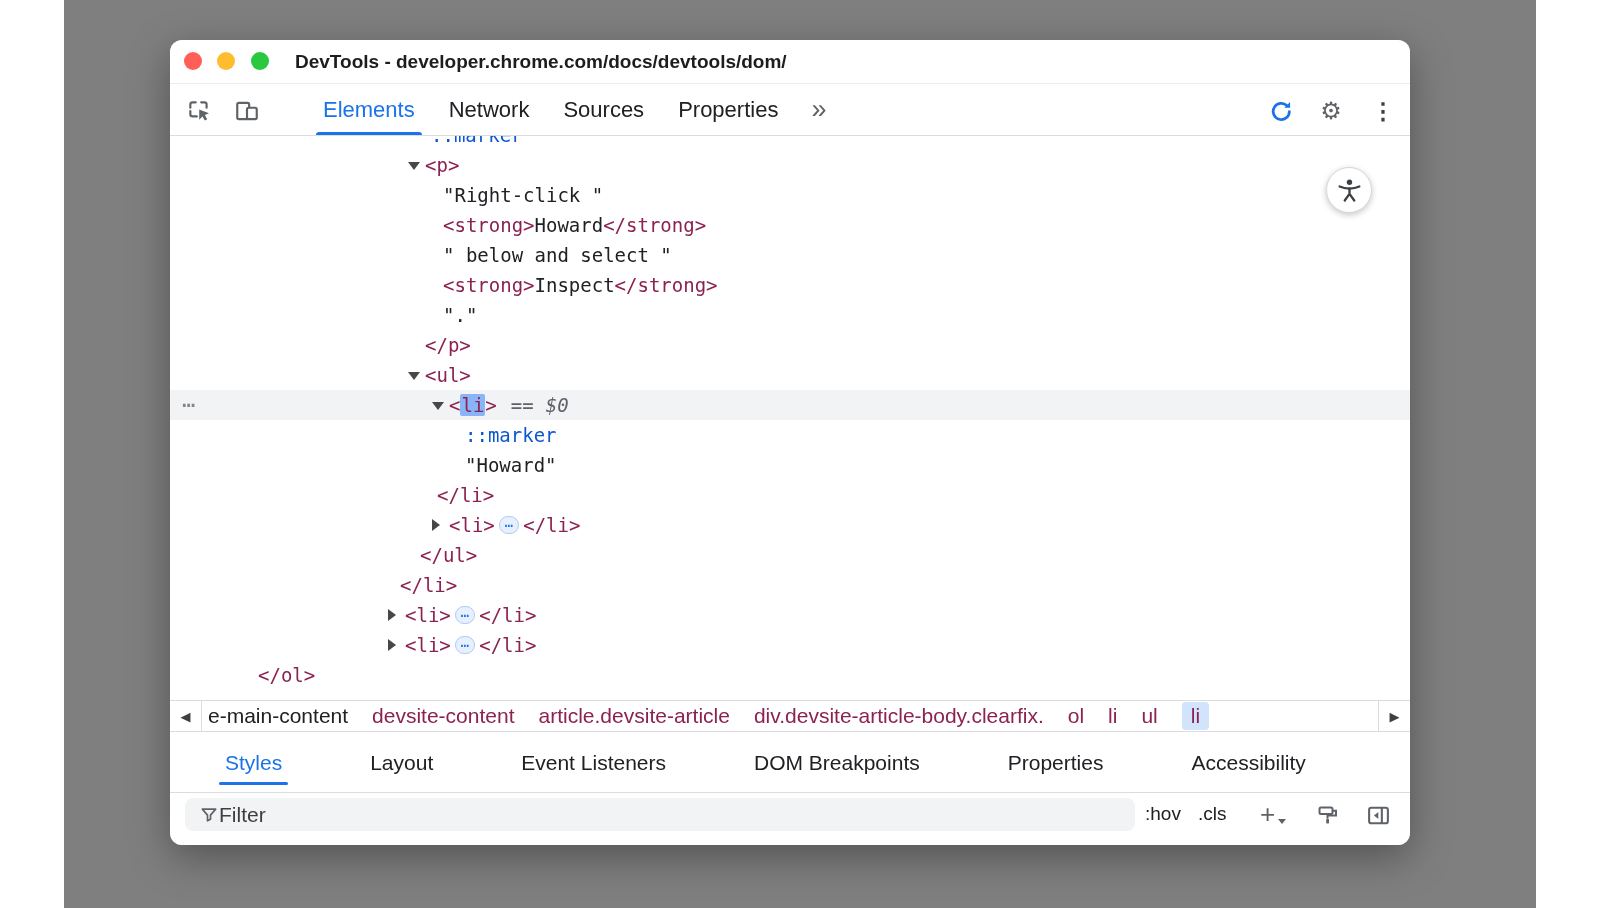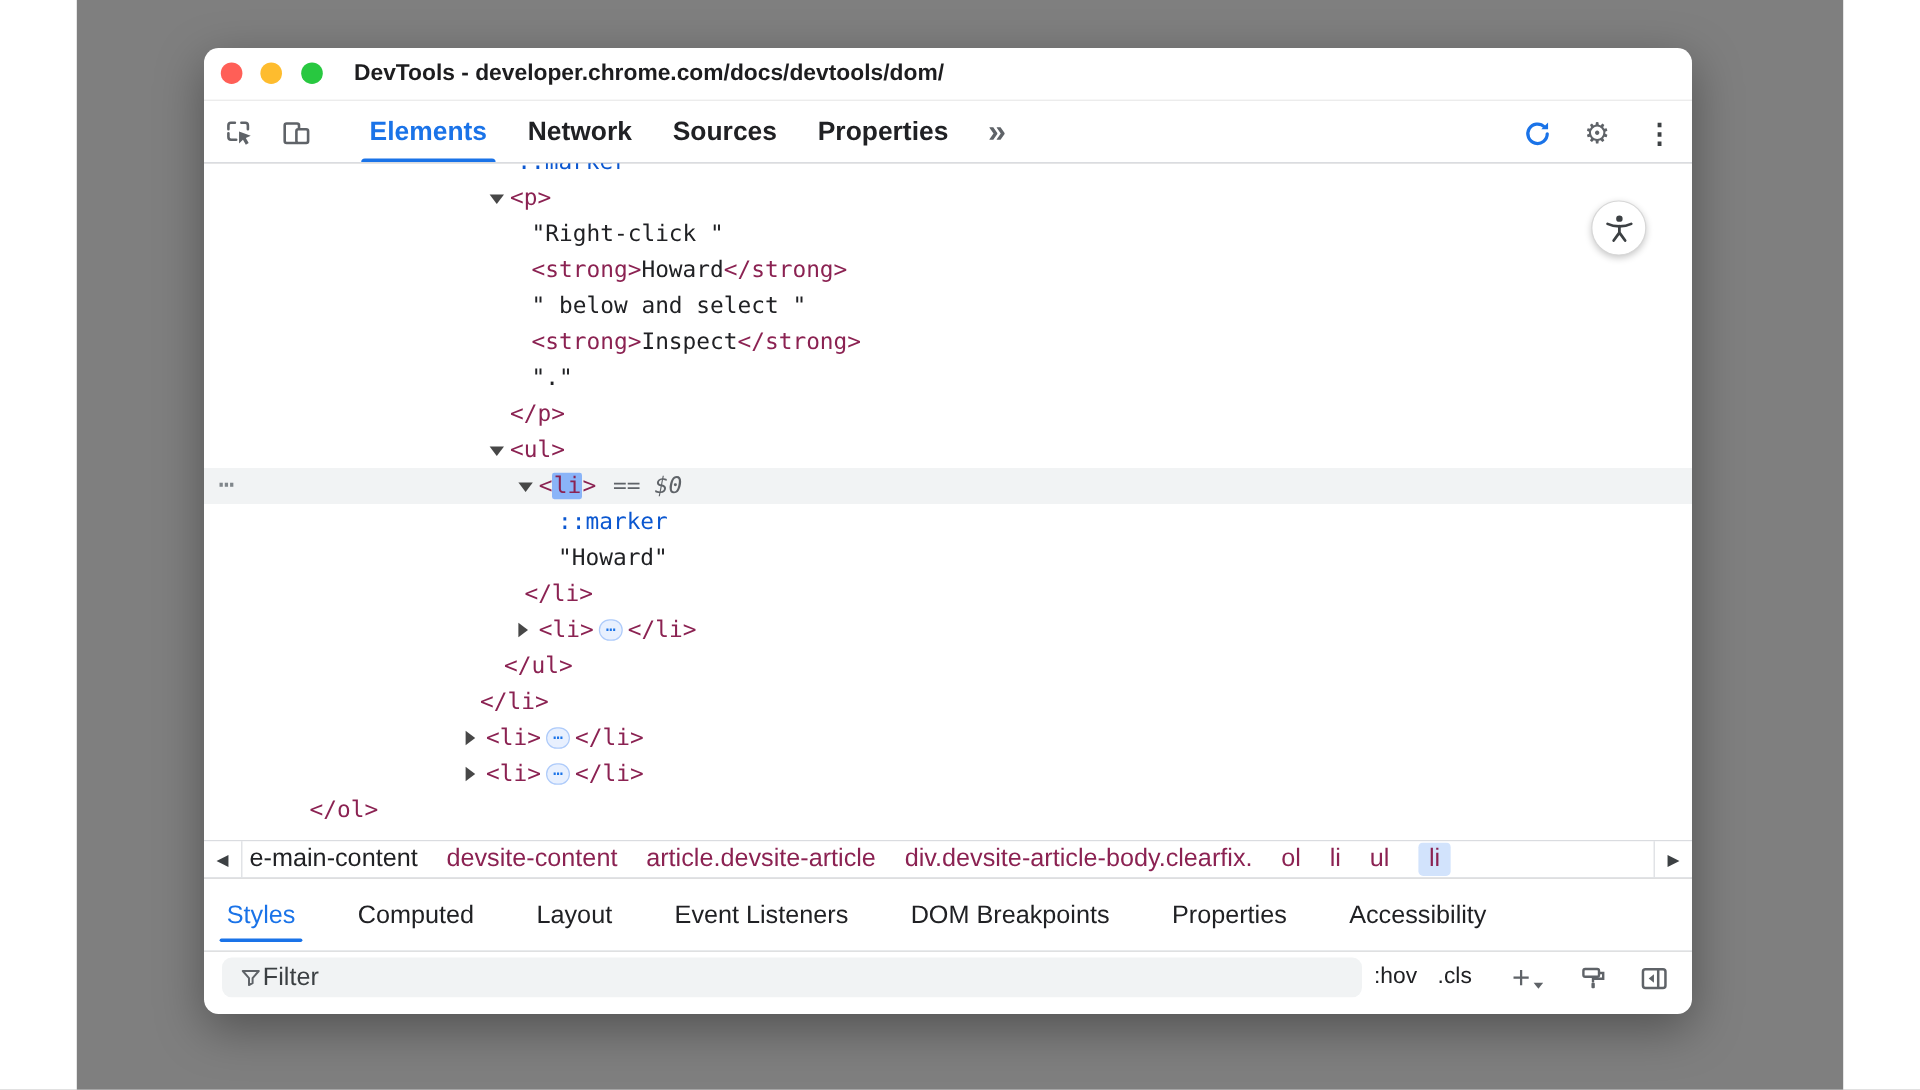--- a/index.html
+++ b/index.html
@@ -1,32 +1,32 @@
 <!DOCTYPE html>
 <html><head>
 <meta charset="utf-8">
 <style>
   * { box-sizing: border-box; margin: 0; padding: 0; }
   html,body { width:1600px; height:908px; background:#ffffff; font-family:"Liberation Sans", sans-serif; overflow:hidden; }
   .backdrop { position:absolute; left:64px; top:0; width:1472px; height:908px; background:#7f7f7f; }
-  .window { position:absolute; left:170px; top:40px; width:1240px; height:805px; background:#404040;
+  .window { position:absolute; left:170px; top:40px; width:1240px; height:805px; background:#fca5a5;
             border-radius:12px; box-shadow:0 12px 40px rgba(0,0,0,.35); overflow:hidden; }
 
   
   .titlebar { position:absolute; left:0; top:0; width:100%; height:44px; border-bottom:1px solid #ececec; background:#fff; }
   .light { position:absolute; top:12px; width:18px; height:18px; border-radius:50%; }
   .light.red { left:14px; background:#ff5f57; }
   .light.yellow { left:47px; background:#febc2e; }
   .light.green { left:81px; background:#28c840; }
   .wintitle { position:absolute; left:125px; top:0; height:44px; line-height:44px; font-size:19px; font-weight:bold; color:#1d1d1f; white-space:nowrap; }
 
   
   .toolbar { position:absolute; left:0; top:44px; width:100%; height:52px; border-bottom:1px solid #dadce0; background:#fff; }
   .icon-btn { position:absolute; top:12px; width:30px; height:30px; display:flex; align-items:center; justify-content:center; cursor:pointer; }
-  .tabs { position:absolute; left:121px; top:0; height:51px; display:flex; align-items:center;font-weight:bold; }
+  .tabs { position:absolute; left:136px; top:0; height:51px; display:flex; align-items:center; }
   .tab { padding:0 17px; height:51px; line-height:51px; font-size:22px; color:#202124; position:relative; cursor:pointer; white-space:nowrap; }
   .tab.active { color:#1a73e8; }
   .tab.active::after { content:""; position:absolute; left:10px; right:10px; bottom:0; height:3px; background:#1a73e8; border-radius:3px 3px 0 0; }
   .more-tabs { padding:0 16px; font-size:27px; color:#5f6368; line-height:51px; cursor:pointer; }
 
   
   .tree { position:absolute; left:0; top:96px; width:100%; height:564px; background:#fff; overflow:hidden;
           font-family:"DejaVu Sans Mono", monospace; font-size:19px; color:#202124; }
   .trow { position:relative; height:30px; line-height:30px; white-space:nowrap; }
   .trow.clip { margin-top:-16px; }
@@ -56,21 +56,21 @@
   .crumb-scroll-btn.left { border-right:1px solid #dadce0; }
   .crumb-scroll-btn.right { border-left:1px solid #dadce0; margin-left:auto; }
   .crumb-items { display:flex; align-items:center; gap:24px; padding-left:6px; overflow:hidden; white-space:nowrap; }
   .crumb { color:#8b2252; cursor:pointer; }
   .crumb.plain { color:#202124; }
   .crumb.selected { background:#d2e3fc; border-radius:4px; padding:2px 9px; }
 
   
   .paneltabs { position:absolute; left:0; top:692px; width:100%; height:61px; border-bottom:1px solid #dadce0; background:#fff;
                display:flex; align-items:center; padding-left:19px; font-size:21px; color:#202124; }
-  .ptab { margin-right:52px; position:relative; height:61px; line-height:61px; cursor:pointer; white-space:nowrap; }
+  .ptab { margin-right:52px; position:relative; height:61px; line-height:61px; cursor:pointer; white-space:nowrap;margin-left:36px; }
   .ptab.active { color:#1a73e8; }
   .ptab.active::after { content:""; position:absolute; left:-6px; right:-6px; bottom:8px; height:3px; background:#1a73e8; border-radius:2px; }
 
   
   .filterbar { position:absolute; left:0; top:753px; width:100%; height:52px; background:#fff; }
   .filter-pill { position:absolute; left:15px; top:5px; width:950px; height:33px; background:#f1f3f4; border-radius:8px;
                  display:flex; align-items:center; padding-left:14px; }
   .filter-pill input { border:none; outline:none; background:transparent; font-size:21px; color:#202124; width:860px;
                        font-family:"Liberation Sans", sans-serif; }
   .filter-pill input::placeholder { color:#3c4043; }
@@ -223,21 +223,20 @@
       <span class="crumb">ul</span>
       <span class="crumb selected">li</span>
     </div>
     <span class="crumb-scroll-btn right">
       <span>▶</span>
     </span>
   </div>
 
   <div class="paneltabs">
     <span class="ptab active">Styles</span>
-    <span class="ptab">Computed</span>
     <span class="ptab">Layout</span>
     <span class="ptab">Event Listeners</span>
     <span class="ptab">DOM Breakpoints</span>
     <span class="ptab">Properties</span>
     <span class="ptab">Accessibility</span>
   </div>
 
   <div class="filterbar">
     <div class="filter-pill">
       <svg width="20" height="20" viewBox="0 0 24 24">

